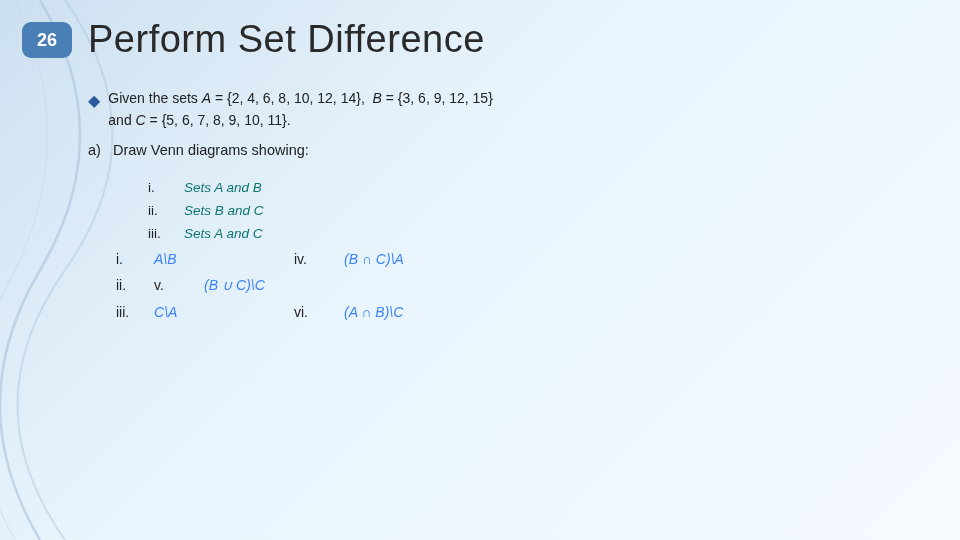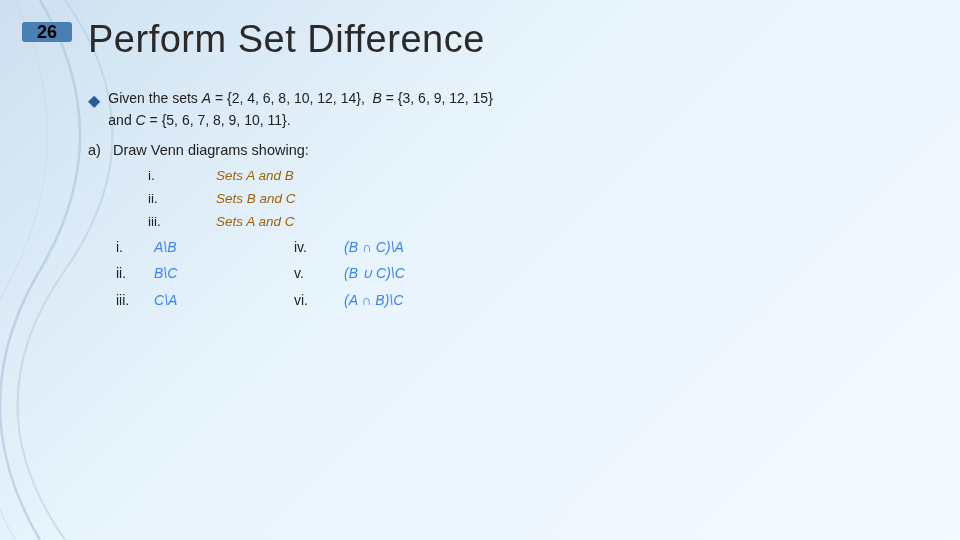--- a/index.html
+++ b/index.html
@@ -22,29 +22,29 @@
       height: 540px;
       pointer-events: none;
     }
 
     
     .slide-number {
       position: absolute;
       top: 22px;
       left: 22px;
       background: #4a7fb5;
-      color: #000000;
+      color: #ffffff;
       font-size: 18px;
       font-weight: bold;
       width: 50px;
-      height: 20px;
+      height: 36px;
       display: flex;
       align-items: center;
       justify-content: center;
-      border-radius: 3px;
+      border-radius: 9px;
       z-index: 10;
     }
 
     
     .title {
       position: absolute;
       top: 18px;
       left: 88px;
       font-size: 38px;
       font-weight: 400;
@@ -80,21 +80,21 @@
     }
 
     .bullet-text {
       font-size: 14px;
       color: #222;
     }
 
     
     .part-a {
       margin-top: 6px;
-      margin-bottom: 4px;
+      margin-bottom: 16px;
       margin-left: 0px;
       font-size: 14.5px;
     }
 
     .sub-items {
       margin-left: 60px;
       margin-top: 2px;
     }
 
     .sub-item {
@@ -102,23 +102,22 @@
       margin-bottom: 2px;
       font-size: 13.5px;
     }
 
     .sub-label {
       min-width: 36px;
       color: #222;
     }
 
     .sub-content {
-      color: #a16207;
-      font-style: italic;
-      margin-left: 32px;
+      color: #0f766e;
+      font-style: italic;
     }
 
     
     .part-b {
       margin-top: 10px;
       font-size: 14.5px;
       margin-bottom: 6px;
     }
 
     .b-table {
@@ -210,21 +209,20 @@
 
   <div class="b-table">
     <div class="b-row">
       <span class="b-label">i.</span>
       <span class="b-expr"><span class="math">A</span>\<span class="math">B</span></span>
       <span class="b-iv-label">iv.</span>
       <span class="b-iv-expr">(<span class="math">B</span> ∩ <span class="math">C</span>)\<span class="math">A</span></span>
     </div>
     <div class="b-row">
       <span class="b-label">ii.</span>
-      <span class="b-expr"><span class="math">B</span>\<span class="math">C</span></span>
       <span class="b-iv-label">v.</span>
       <span class="b-iv-expr">(<span class="math">B</span> ∪ <span class="math">C</span>)\<span class="math">C</span></span>
     </div>
     <div class="b-row">
       <span class="b-label">iii.</span>
       <span class="b-expr"><span class="math">C</span>\<span class="math">A</span></span>
       <span class="b-iv-label">vi.</span>
       <span class="b-iv-expr">(<span class="math">A</span> ∩ <span class="math">B</span>)\<span class="math">C</span></span>
     </div>
   </div>

